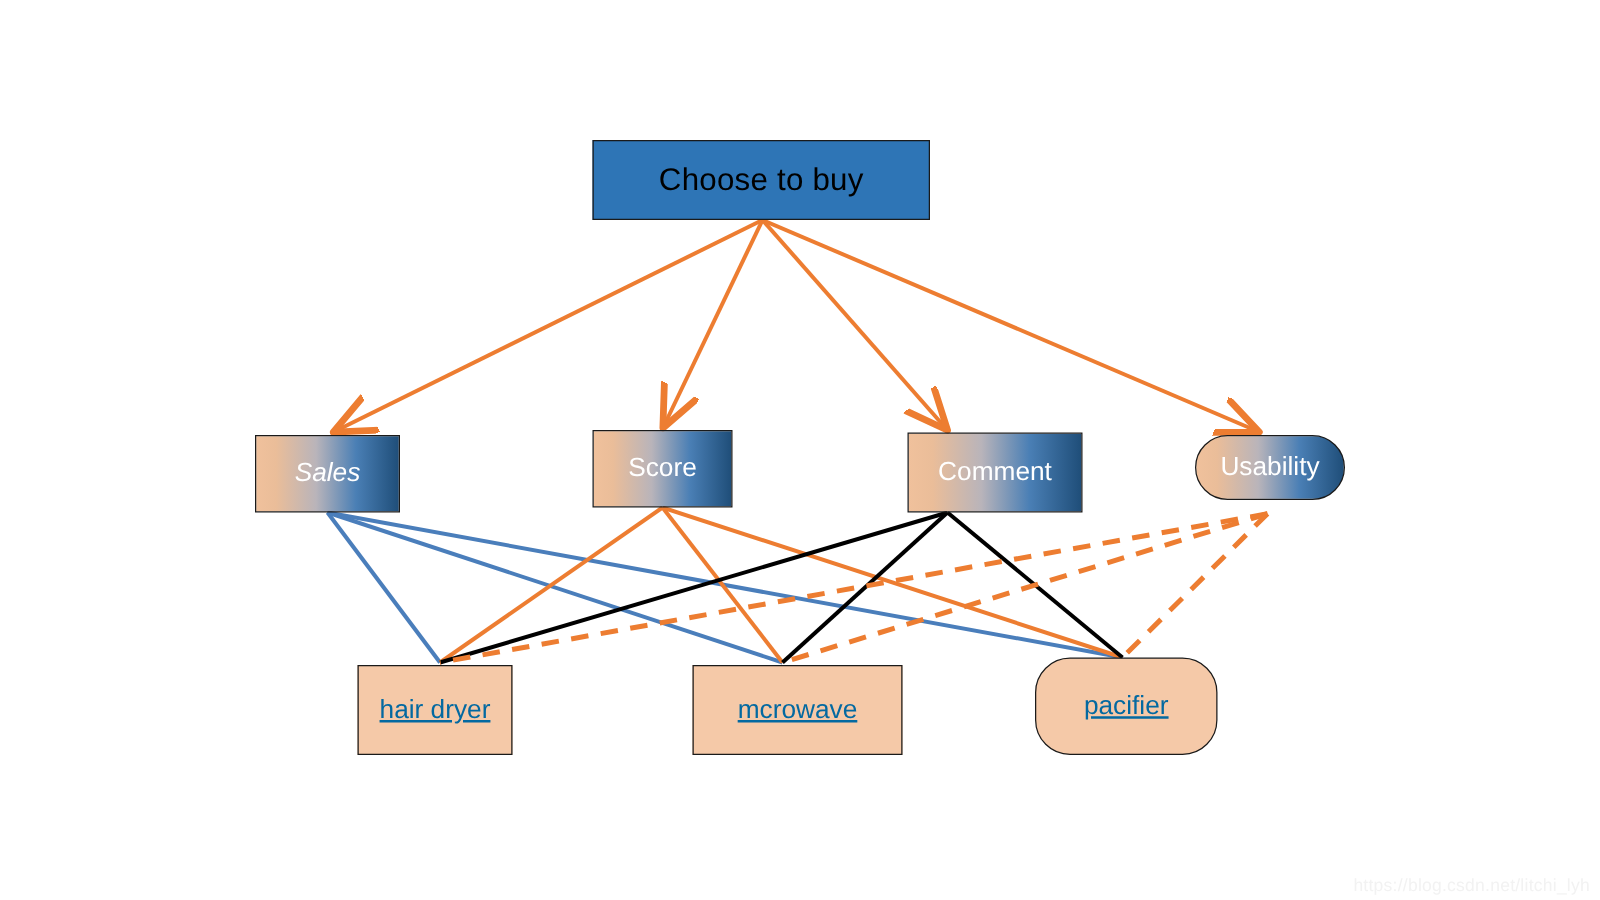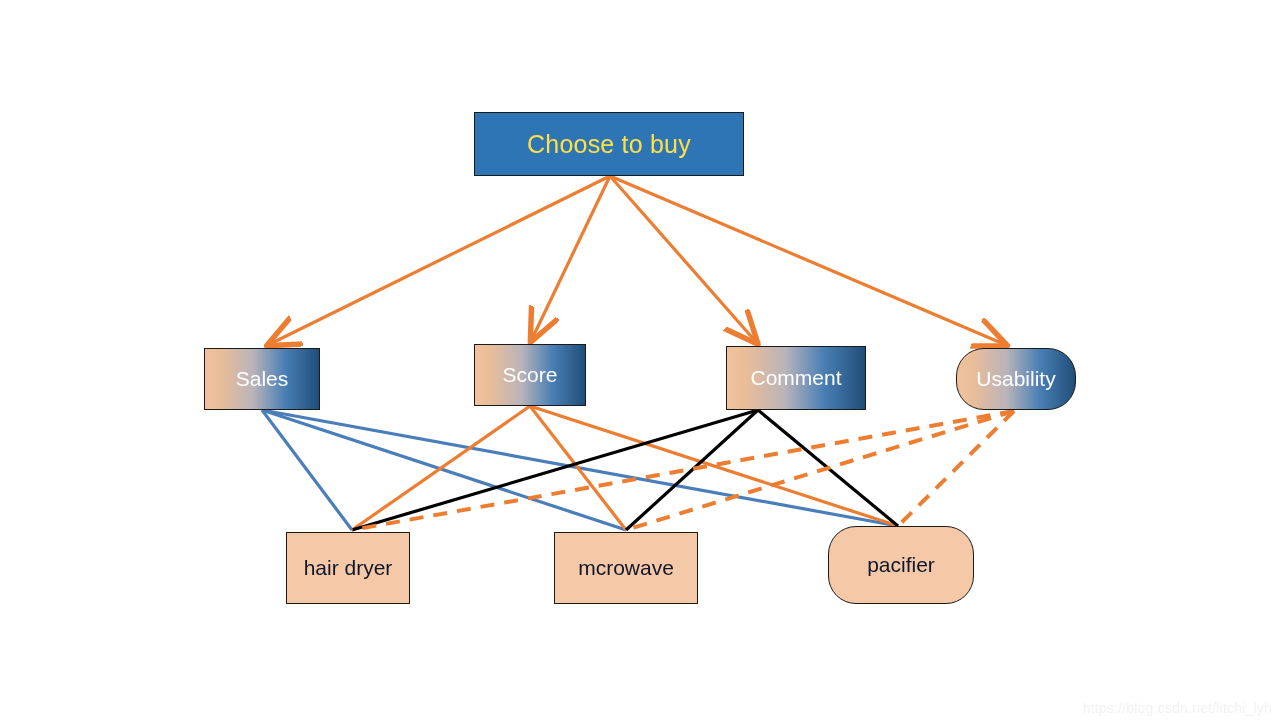--- a/index.html
+++ b/index.html
@@ -30,33 +30,34 @@
     box-sizing: border-box;
     border: 1.6px solid #1a1a1a;
     display: flex;
     align-items: center;
     justify-content: center;
     text-align: center;
     z-index: 5;
   }
   .node-root {
     background: #2e75b6;
-    color: #fde047;
+    color: #000000;
     font-size: 25px;
     letter-spacing: 0.2px;
   }
   .node-criteria {
     background: linear-gradient(to right, #f0c19c 0%, #eabd99 14%, #b9b4ba 42%, #4a7fb5 70%, #1f4e79 100%);
     color: #ffffff;
     font-size: 21px;
   }
   .node-product {
     background: #f5c9a8;
-    color: #0f172a;
+    color: #0369a1;
     font-size: 21px;
+    text-decoration: underline;
   }
   .watermark {
     position: absolute;
     right: 8px;
     bottom: 4px;
     color: #f2f2f2;
     font-size: 14px;
     letter-spacing: 0.2px;
     z-index: 2;
     white-space: nowrap;
@@ -92,36 +93,36 @@
         <line x1="610" y1="176" x2="531" y2="341" stroke="#ed7d31" stroke-width="3.2" stroke-linecap="butt" marker-end="url(#arrow-orange)"></line>
         <line x1="610" y1="176" x2="757" y2="343" stroke="#ed7d31" stroke-width="3.2" stroke-linecap="butt" marker-end="url(#arrow-orange)"></line>
         <line x1="610" y1="176" x2="1006" y2="345" stroke="#ed7d31" stroke-width="3.2" stroke-linecap="butt" marker-end="url(#arrow-orange)"></line>
       </g>
   </svg>
 
   <div id="node-layer">
       <div class="node node-root" style="left: 474px; top: 112px; width: 270px; height: 64px;">
         <span>Choose to buy</span>
       </div>
-      <div class="node node-criteria" style="left: 204px; top: 348px; width: 116px; height: 62px;">
+      <div class="node node-criteria" style="left: 204px; top: 348px; width: 116px; height: 62px; font-style: italic;">
         <span>Sales</span>
       </div>
       <div class="node node-criteria" style="left: 474px; top: 344px; width: 112px; height: 62px;">
         <span>Score</span>
       </div>
       <div class="node node-criteria" style="left: 688px; top: 346px; width: 140px; height: 64px; margin-left: 38px;">
         <span>Comment</span>
       </div>
-      <div class="node node-criteria" style="left: 956px; top: 348px; width: 120px; height: 62px; border-radius: 28px;">
+      <div class="node node-criteria" style="left: 956px; top: 348px; width: 120px; height: 52px; border-radius: 28px;">
         <span>Usability</span>
       </div>
       <div class="node node-product" style="left: 286px; top: 532px; width: 124px; height: 72px;">
         <span>hair dryer</span>
       </div>
-      <div class="node node-product" style="left: 554px; top: 532px; width: 144px; height: 72px;">
+      <div class="node node-product" style="left: 554px; top: 532px; width: 168px; height: 72px;">
         <span>mcrowave</span>
       </div>
       <div class="node node-product" style="left: 828px; top: 526px; width: 146px; height: 78px; border-radius: 28px;">
         <span>pacifier</span>
       </div>
     </div>
 
   <div class="watermark">https://blog.csdn.net/litchi_lyh</div>
 </div>
 

